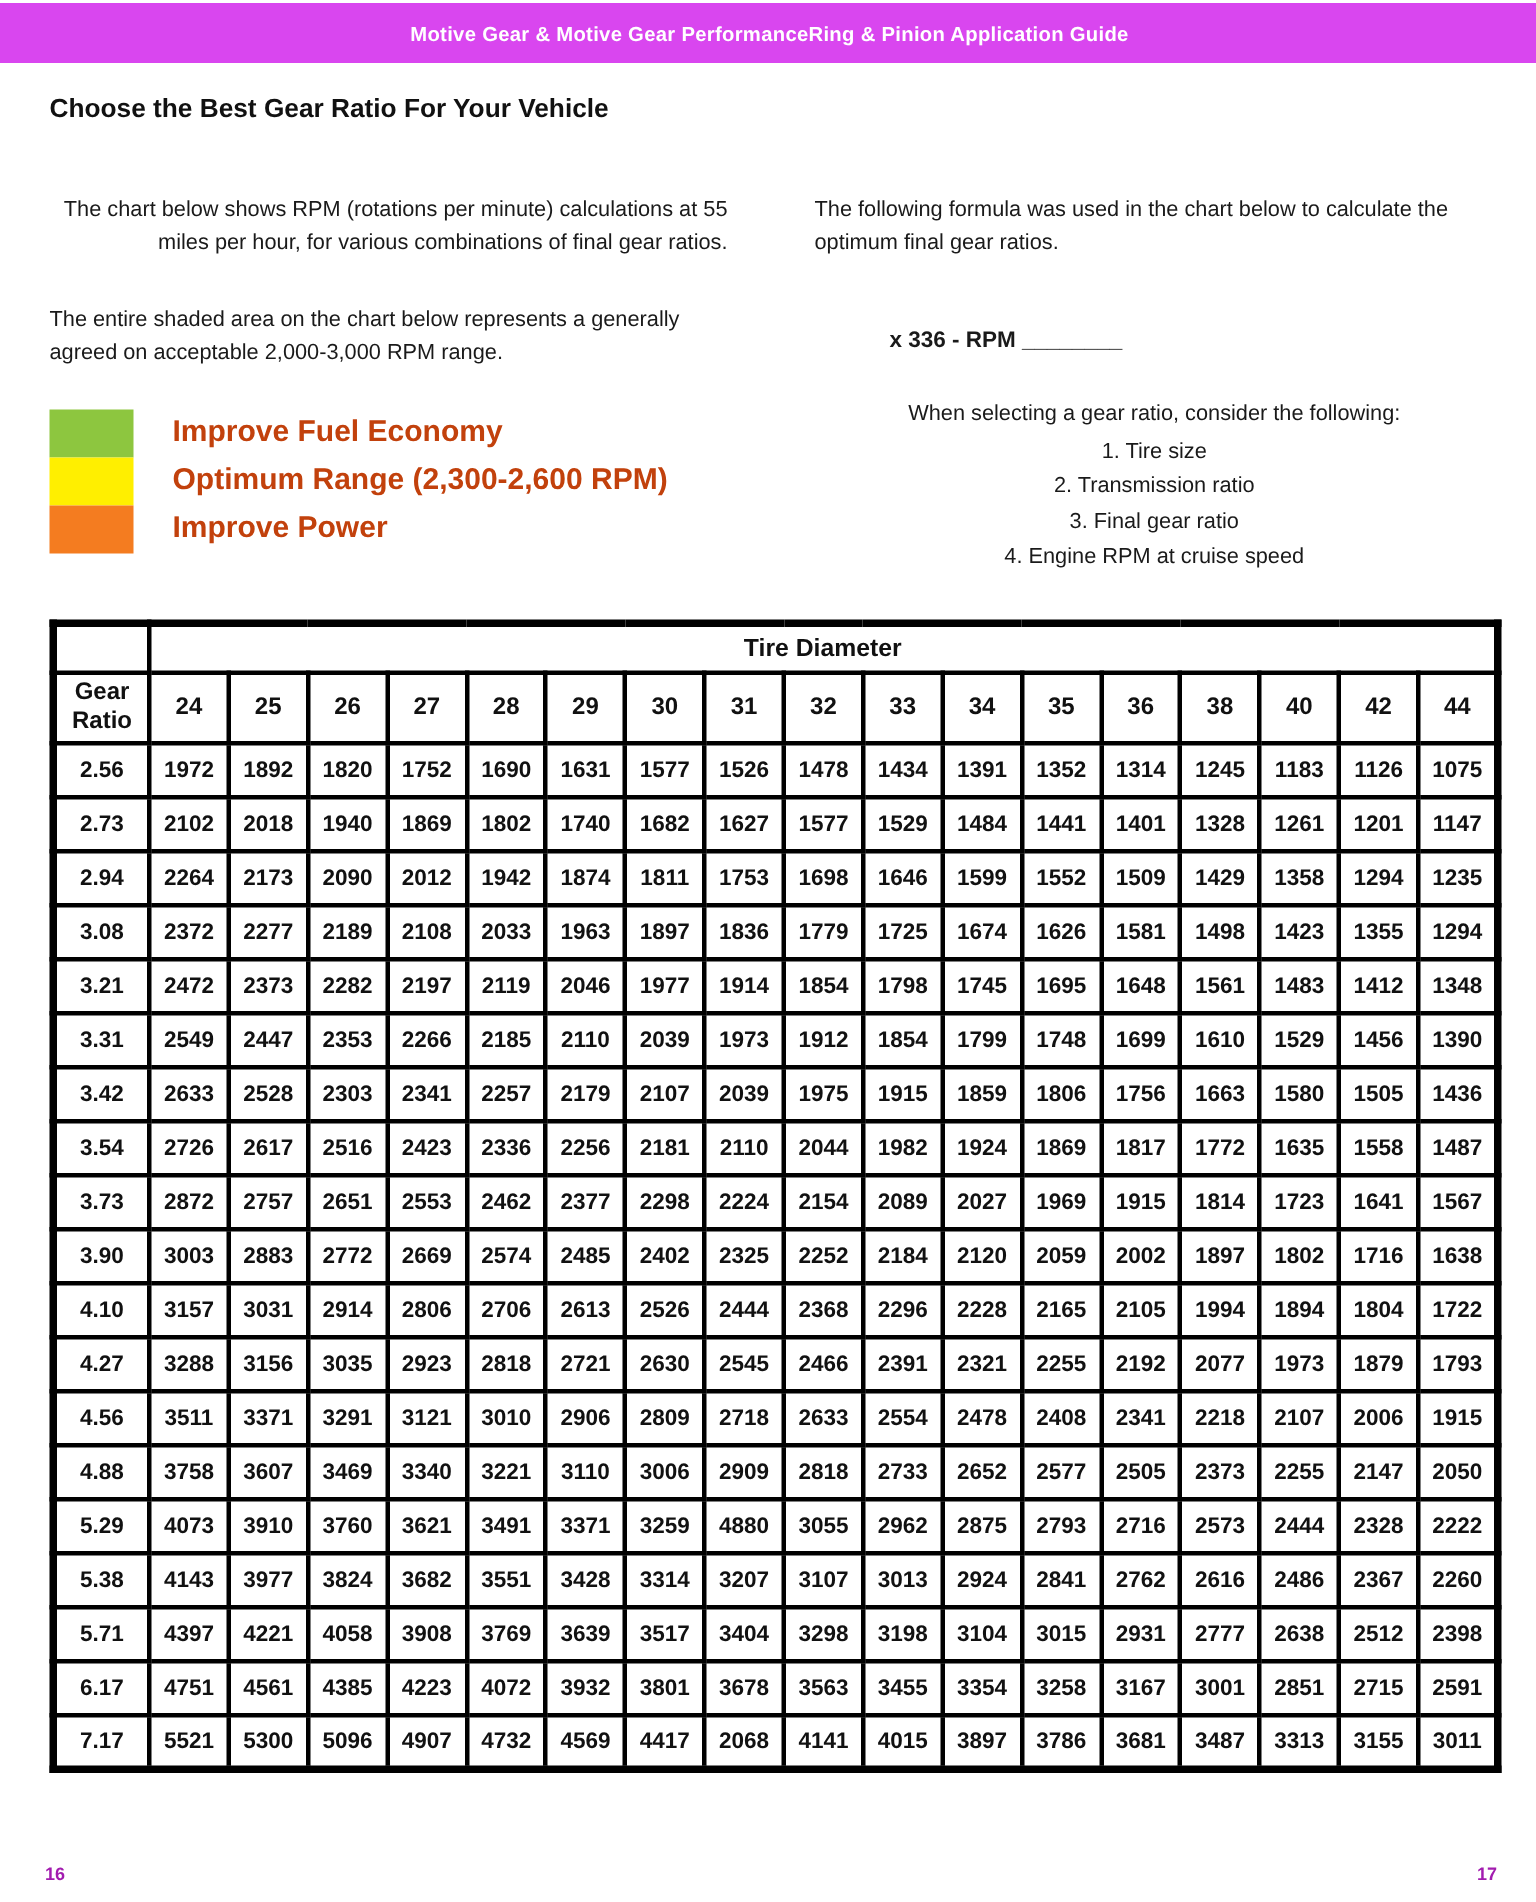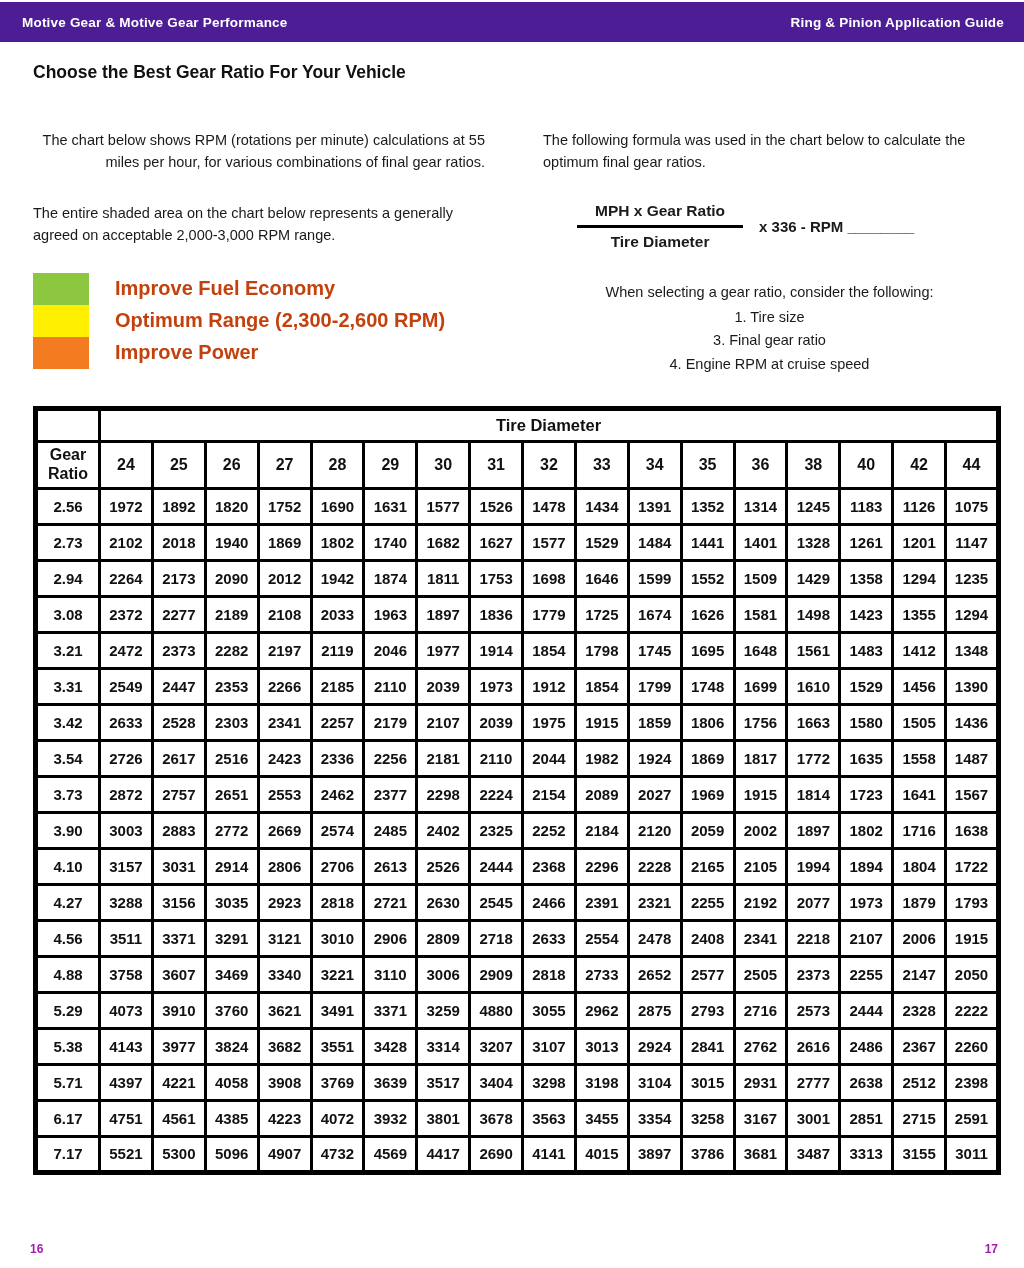--- a/index.html
+++ b/index.html
@@ -7,24 +7,24 @@
   body {
     width: 1024px; height: 1268px;
     position: relative;
     font-family: "Liberation Sans", sans-serif;
     color: #1a1a1a;
     overflow: hidden;
   }
   .topbar {
     margin-top: 2px;
     height: 40px;
-    background: #4c1d95;
+    background: #d946ef;
     color: #ffffff;
     display: flex;
-    justify-content: space-between;
+    justify-content: center;
     align-items: center;
     padding: 0 20px 0 22px;
     font-size: 13.5px;
     font-weight: bold;
     letter-spacing: 0.2px;
   }
   .content { padding: 0 28px 0 33px; }
   .page-title {
     margin-top: 20px;
     font-size: 17.5px;
@@ -135,30 +135,27 @@
           <div class="legend-row">
             <div class="legend-swatch" style="background: rgb(244, 124, 32);"></div>
             <span class="legend-label">Improve Power</span>
           </div>
         </div>
     </div>
 
     <div class="col-right">
       <div class="para" style="margin-top:20px; max-width:430px;">The following formula was used in the chart below to calculate the optimum final gear ratios.</div>
       <div class="formula">
-        <div class="fraction">
-          <div class="fraction-num">MPH x Gear Ratio</div>
-          <div class="fraction-den">Tire Diameter</div>
-        </div>
         <div class="formula-suffix">x 336 - RPM ________</div>
       </div>
       <div class="considerations">
         <div class="considerations-intro">When selecting a gear ratio, consider the following:</div>
         <div>
             <div>1. Tire size</div>
+            <div>2. Transmission ratio</div>
             <div>3. Final gear ratio</div>
             <div>4. Engine RPM at cruise speed</div>
           </div>
       </div>
     </div>
 
   </div>
 
   <div class="rpm-table-wrap">
     <table class="rpm-table">
@@ -575,21 +572,21 @@
           </tr>
           <tr>
             <th class="ratio-cell">7.17</th>
             <td class="rpm-cell c-W">5521</td>
             <td class="rpm-cell c-W">5300</td>
             <td class="rpm-cell c-W">5096</td>
             <td class="rpm-cell c-W">4907</td>
             <td class="rpm-cell c-W">4732</td>
             <td class="rpm-cell c-W">4569</td>
             <td class="rpm-cell c-W">4417</td>
-            <td class="rpm-cell c-W">2690</td>
+            <td class="rpm-cell c-W">2068</td>
             <td class="rpm-cell c-W">4141</td>
             <td class="rpm-cell c-W">4015</td>
             <td class="rpm-cell c-W">3897</td>
             <td class="rpm-cell c-W">3786</td>
             <td class="rpm-cell c-W">3681</td>
             <td class="rpm-cell c-W">3487</td>
             <td class="rpm-cell c-W">3313</td>
             <td class="rpm-cell c-W">3155</td>
             <td class="rpm-cell c-O">3011</td>
           </tr>

